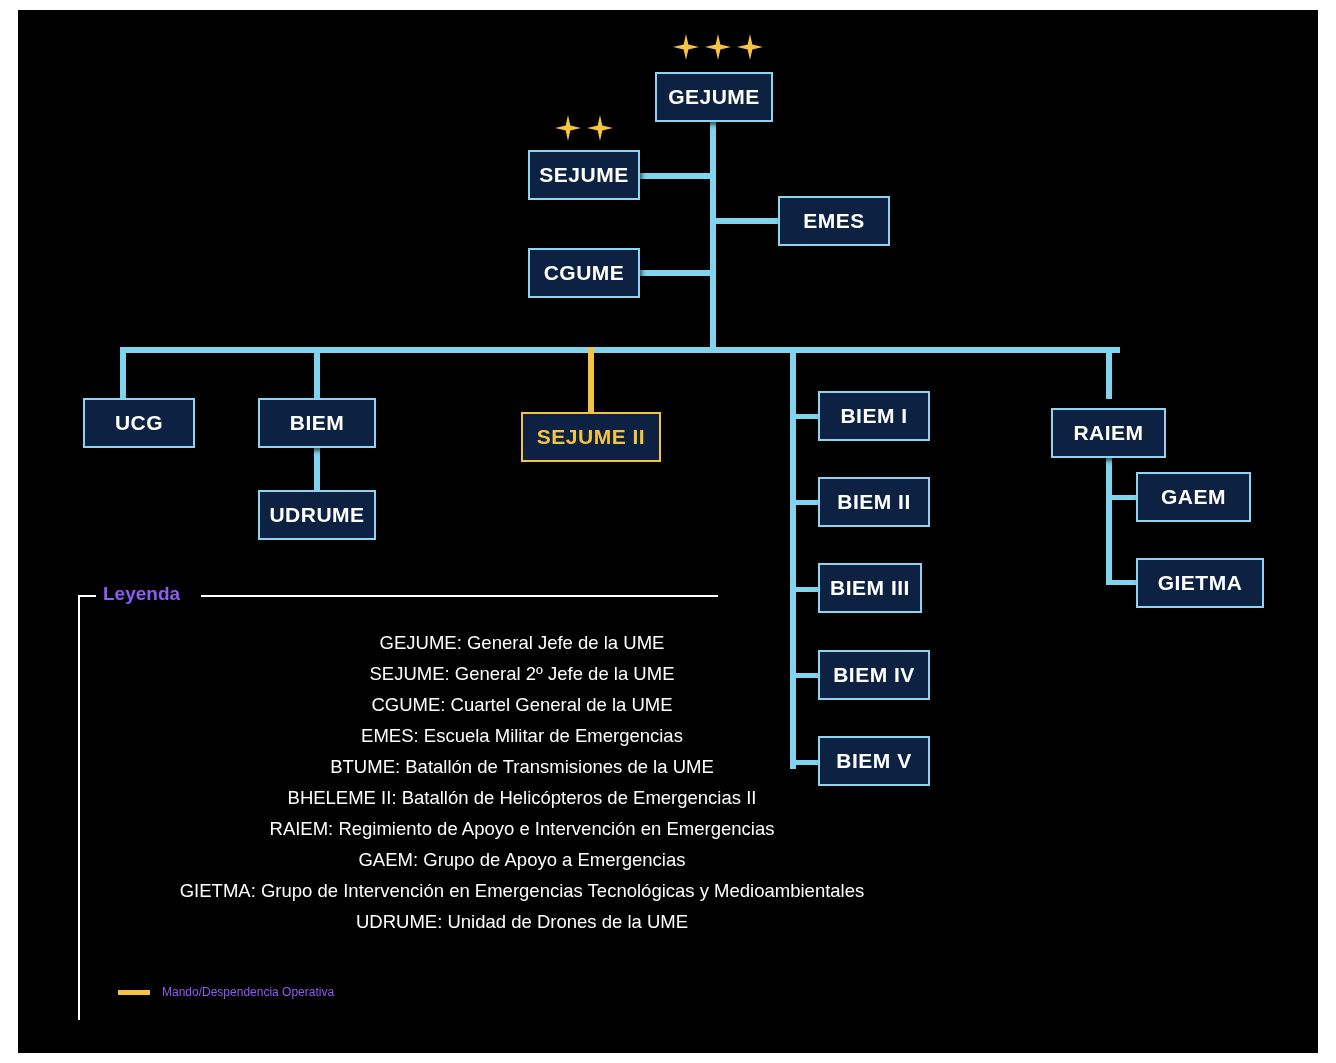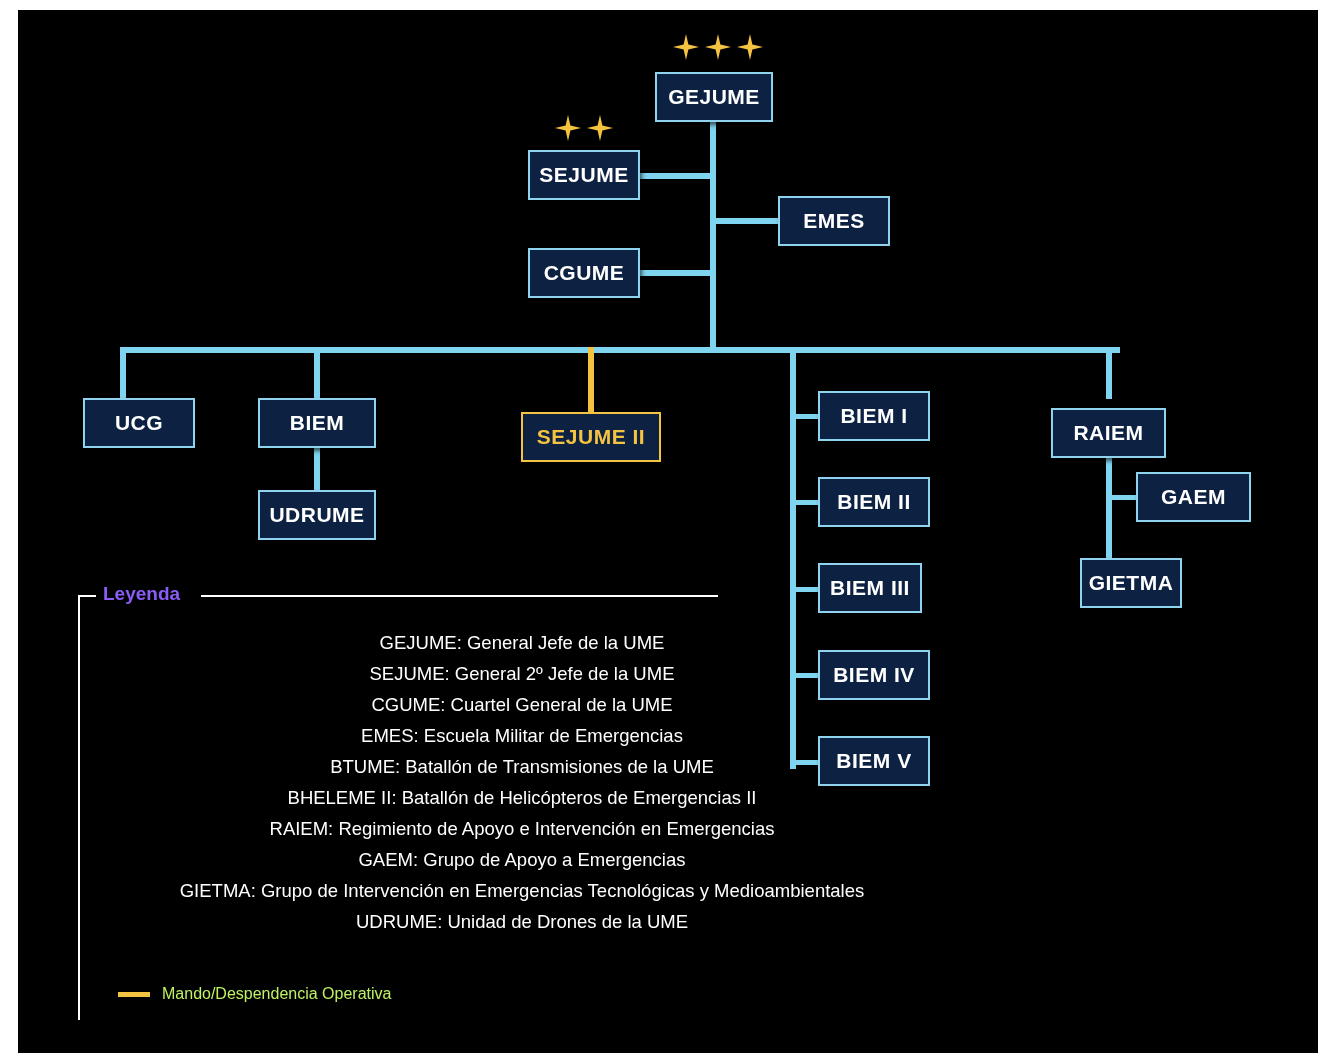--- a/index.html
+++ b/index.html
@@ -120,22 +120,22 @@
     display: flex;
     align-items: center;
     gap: 12px;
   }
   #legend .operative .swatch {
     width: 32px;
     height: 5px;
     background: #f5c342;
   }
   #legend .operative .op-label {
-    font-size: 16px;
-    color: #bef264;
+    font-size: 12px;
+    color: #8b5cf6;
   }
 </style>
 </head>
 <body>
 
 <div id="root">
   <div id="canvas">
 
     <div class="line" style="left:692px; top:110px; width:6px; height:232px;"></div>
 
@@ -208,21 +208,21 @@
     <div class="node gold" style="left:503px; top:402px; width:140px; height:50px;">SEJUME II</div>
 
     <div class="node" style="left:800px; top:381px; width:112px; height:50px;">BIEM I</div>
     <div class="node" style="left:800px; top:467px; width:112px; height:50px;">BIEM II</div>
     <div class="node" style="left:800px; top:553px; width:104px; height:50px;">BIEM III</div>
     <div class="node" style="left:800px; top:640px; width:112px; height:50px;">BIEM IV</div>
     <div class="node" style="left:800px; top:726px; width:112px; height:50px;">BIEM V</div>
 
     <div class="node" style="left:1033px; top:388px; width:115px; height:50px;margin-top:10px;">RAIEM</div>
     <div class="node" style="left:1118px; top:462px; width:115px; height:50px;">GAEM</div>
-    <div class="node" style="left:1062px; top:548px; width:102px; height:50px;">GIETMA</div>
+    <div class="node" style="left:1118px; top:548px; width:128px; height:50px;">GIETMA</div>
 
     <div id="legend">
       <div class="frame"></div>
       <div class="frame-gap"></div>
       <div class="legend-title">Leyenda</div>
       <div class="items">
         <div>GEJUME: General Jefe de la UME</div>
         <div>SEJUME: General 2º Jefe de la UME</div>
         <div>CGUME: Cuartel General de la UME</div>
         <div>EMES: Escuela Militar de Emergencias</div>

